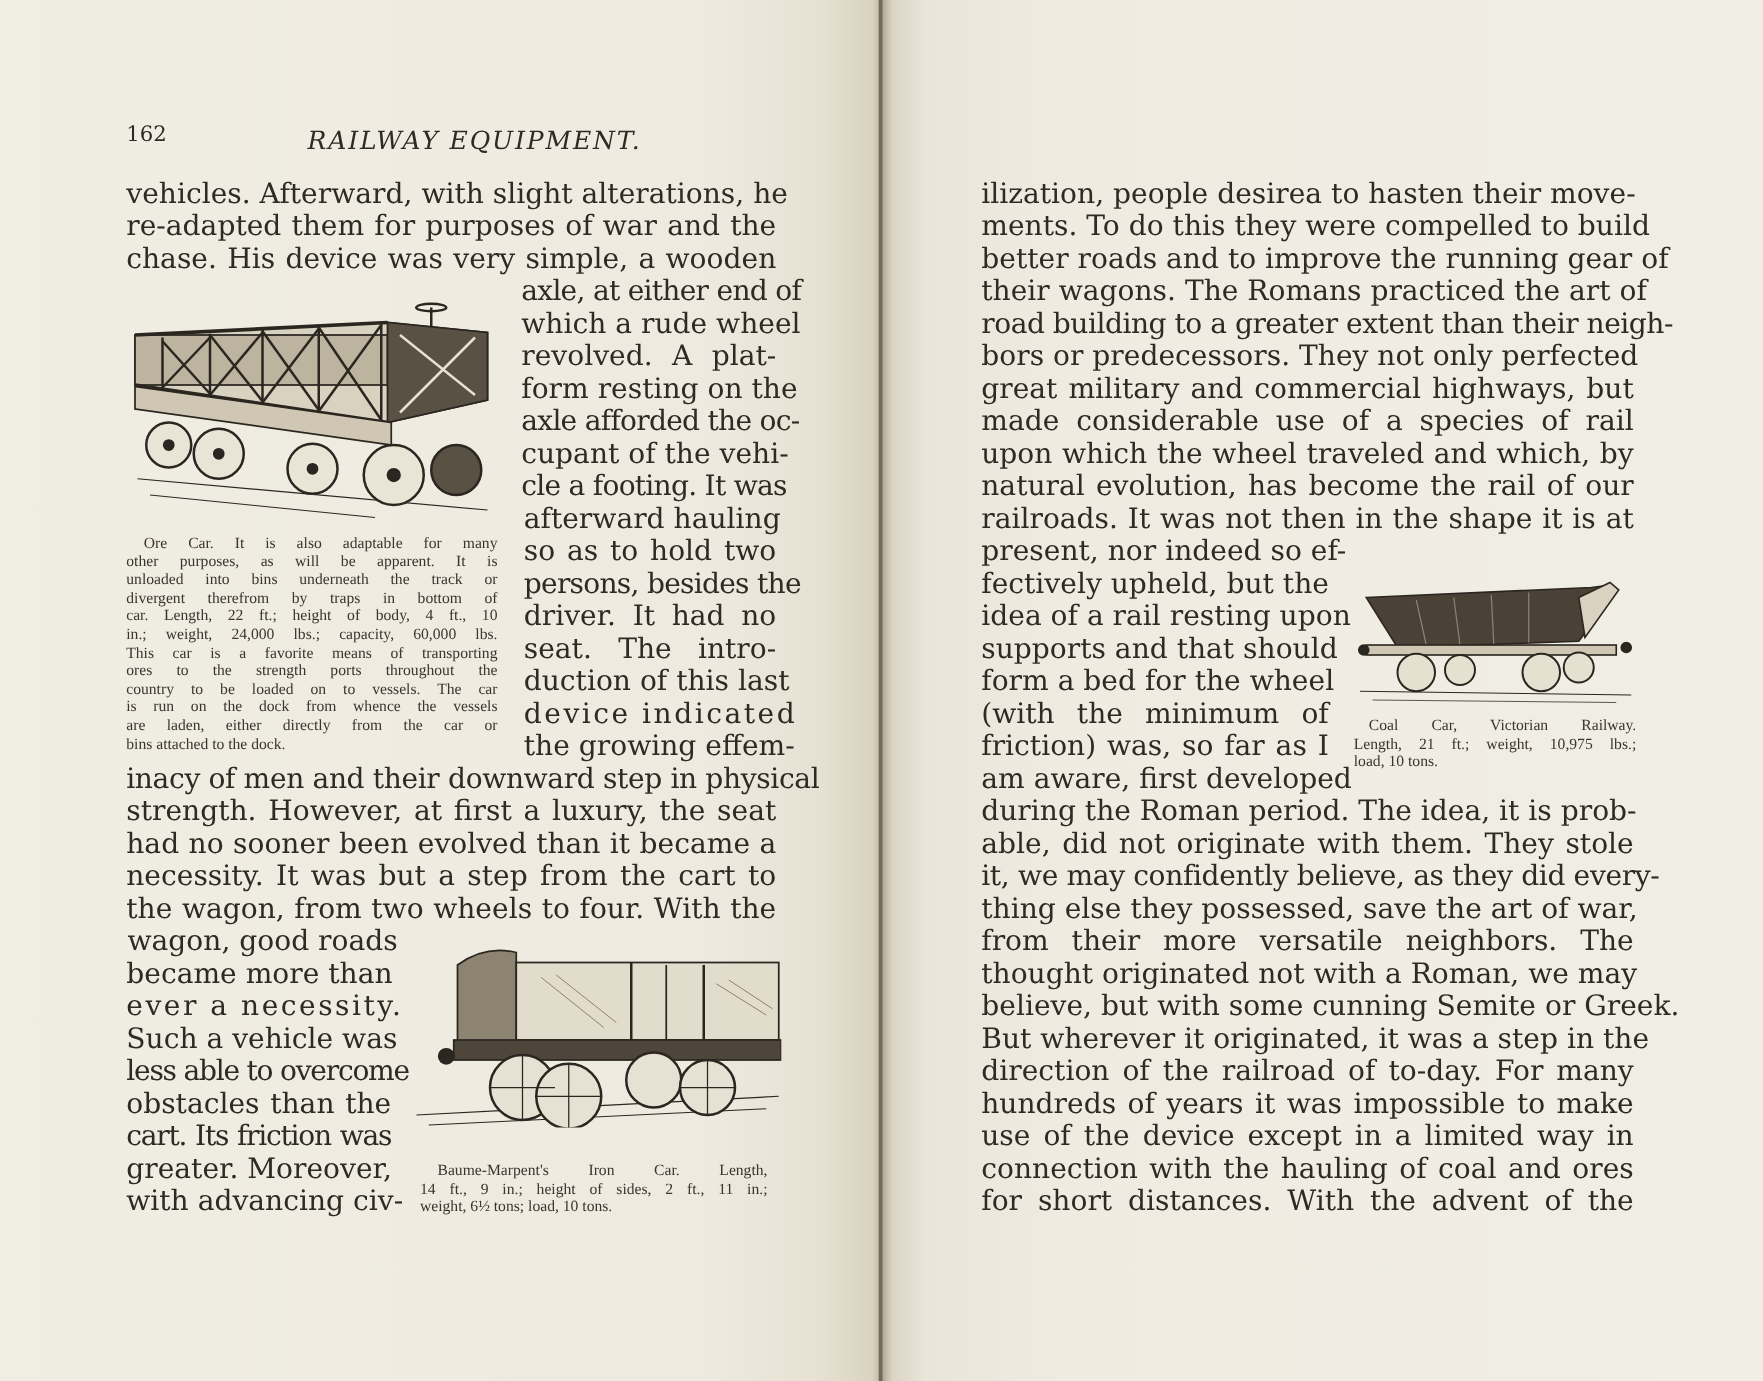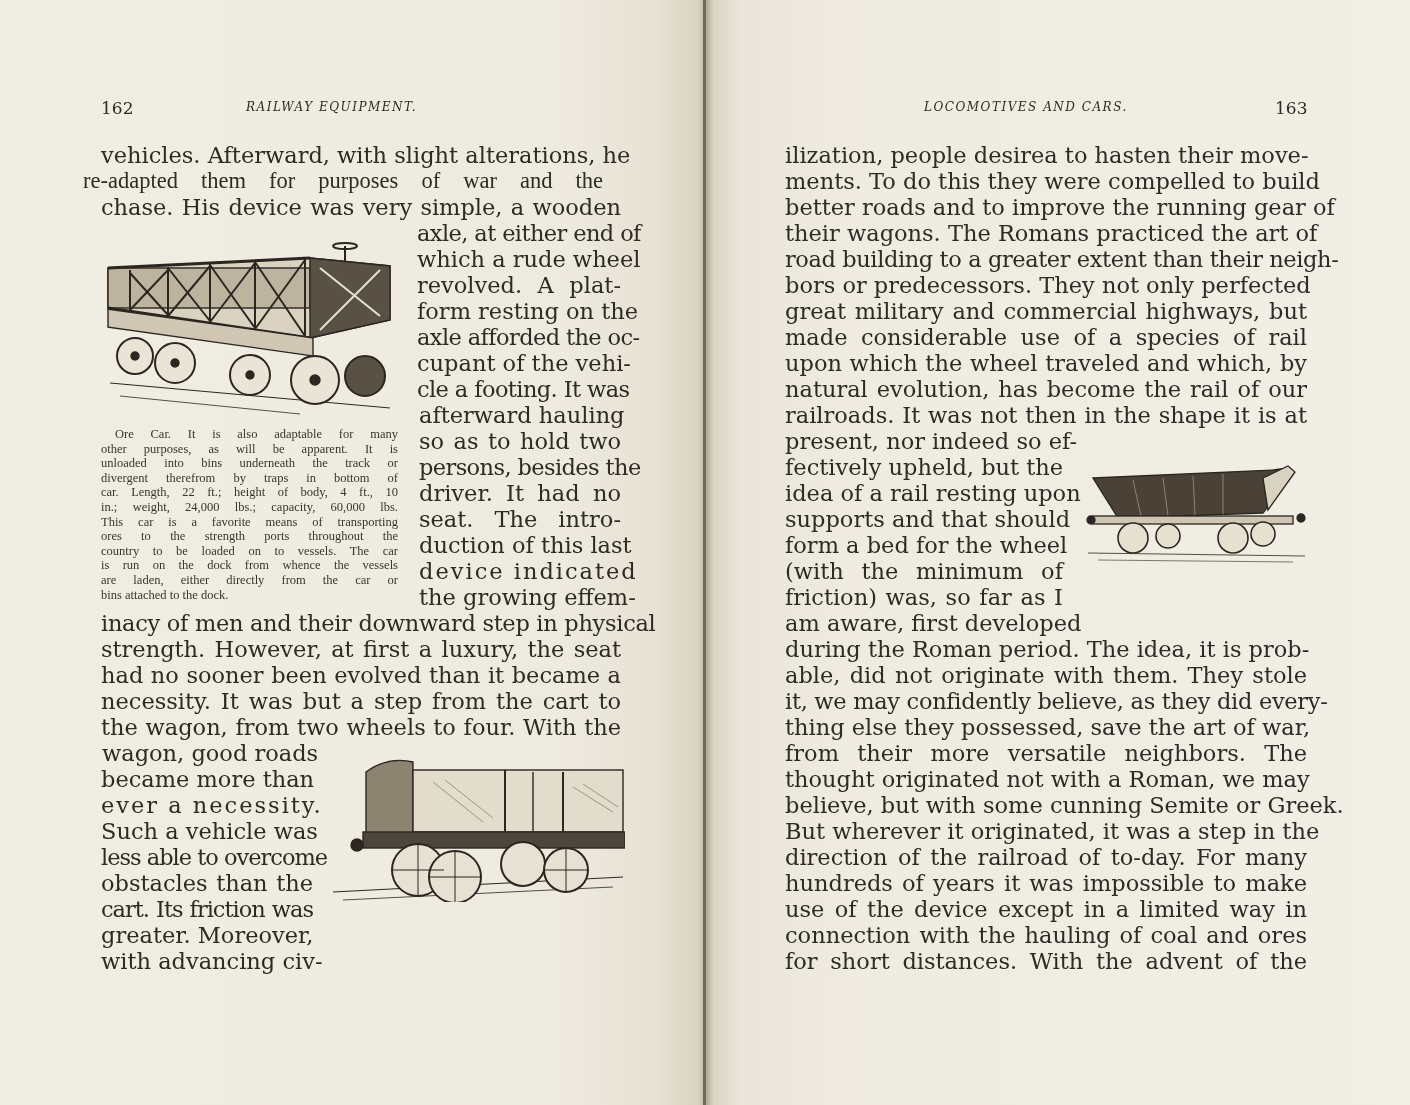--- a/index.html
+++ b/index.html
@@ -22,21 +22,21 @@
     }
     .gutter {
       position: absolute; left: 703px; top: 0; width: 3px; height: 1105px;
       background: #6f6a5c;
     }
     .running-head {
       position: absolute; top: 98px; height: 24px;
       font-size: 17px;
     }
     .folio { position: absolute; font-weight: normal; font-size: 17px; }
-    .head-title { position: absolute; font-style: italic; letter-spacing: 1.5px; font-size: 12px; }
+    .head-title { position: absolute; font-style: italic; letter-spacing: 1.5px; font-size: 20px; }
 
     .line {
       position: absolute;
       font-size: 22.5px;
       line-height: 26px;
       white-space: nowrap;
       text-align: justify;
       text-align-last: justify;
     }
     .caption {
@@ -59,21 +59,21 @@
 <div class="spread">
 
   <div class="page page-left">
     <div class="running-head" style="left:0;width:705px;">
       <span class="folio" style="left:101px;top:0;">162</span>
       <span class="head-title" style="left:246px;top:2px;">RAILWAY EQUIPMENT.</span>
     </div>
 
     <div>
       <div class="line" style="left:101px;top:142px;width:520px;">vehicles.  Afterward, with slight alterations, he</div>
-      <div class="line" style="left:83px;top:168px;width:520px;font-family:Liberation Serif, serif;">re-adapted them for purposes of war and the</div>
+      <div class="line" style="left:101px;top:168px;width:520px;">re-adapted them for purposes of war and the</div>
       <div class="line" style="left:101px;top:194px;width:520px;">chase.  His device was very simple, a wooden</div>
 
       <div class="line" style="left:417px;top:220px;width:204px;letter-spacing:-0.6px;">axle, at either end of</div>
       <div class="line" style="left:417px;top:246px;width:204px;">which a rude wheel</div>
       <div class="line" style="left:417px;top:272px;width:204px;">revolved.   A plat-</div>
       <div class="line" style="left:417px;top:298px;width:204px;">form resting on the</div>
       <div class="line" style="left:417px;top:324px;width:204px;letter-spacing:-0.6px;">axle afforded the oc-</div>
       <div class="line" style="left:417px;top:350px;width:204px;">cupant of the vehi-</div>
       <div class="line" style="left:417px;top:376px;width:204px;letter-spacing:-0.6px;">cle a footing. It was</div>
       <div class="line" style="left:419px;top:402px;width:202px;">afterward hauling</div>
@@ -193,27 +193,28 @@
               <line x1="59" y1="118" x2="111" y2="118"></line>
             <line x1="122" y1="99" x2="122" y2="151"></line>
               <line x1="96" y1="125" x2="148" y2="125"></line>
             <line x1="233" y1="96" x2="233" y2="140"></line>
               <line x1="211" y1="118" x2="255" y2="118"></line>
           </g>
         </g>
       </svg>
     </div>
 
+    <div class="caption" style="left:336px;top:929px;width:278px;">
+      <span class="cl" style="padding-left:14px;">Baume-Marpent's Iron Car.   Length,</span>
+      <span class="cl">14 ft., 9 in.; height of sides, 2 ft., 11 in.;</span>
+      <span class="cl last">weight, 6½ tons;  load, 10 tons.</span>
+    </div>
   </div>
 
   <div class="page page-right">
-    <div class="running-head" style="left:0;width:705px;">
-      <span class="head-title" style="left:219px;top:2px;">LOCOMOTIVES AND CARS.</span>
-      <span class="folio" style="left:570px;top:0;">163</span>
-    </div>
 
     <div>
       <div class="line" style="left:80px;top:142px;width:522px;">ilization, people desirea to hasten their move-</div>
       <div class="line" style="left:80px;top:168px;width:522px;">ments.  To do this they were compelled to build</div>
       <div class="line" style="left:80px;top:194px;width:522px;">better roads and to improve the running gear of</div>
       <div class="line" style="left:80px;top:220px;width:522px;">their wagons.  The Romans practiced the art of</div>
       <div class="line" style="left:80px;top:246px;width:522px;letter-spacing:-0.4px;">road building to a greater extent than their neigh-</div>
       <div class="line" style="left:80px;top:272px;width:522px;">bors or predecessors.  They not only perfected</div>
       <div class="line" style="left:80px;top:298px;width:522px;">great military and commercial highways, but</div>
       <div class="line" style="left:80px;top:324px;width:522px;">made considerable use of a species of rail</div>
@@ -264,16 +265,21 @@
           <g stroke-width="1.6" fill="#e6e0d1">
             <circle cx="50" cy="80" r="15"></circle>
             <circle cx="85" cy="78" r="12"></circle>
             <circle cx="150" cy="80" r="15"></circle>
             <circle cx="180" cy="76" r="12"></circle>
           </g>
         </g>
       </svg>
     </div>
 
+    <div class="caption" style="left:378px;top:573px;width:226px;">
+      <span class="cl" style="padding-left:12px;">Coal Car,  Victorian  Railway.</span>
+      <span class="cl">Length, 21 ft.;  weight, 10,975 lbs.;</span>
+      <span class="cl last">load, 10 tons.</span>
+    </div>
   </div>
 
   <div class="gutter"></div>
 </div>
 
 </body></html>

